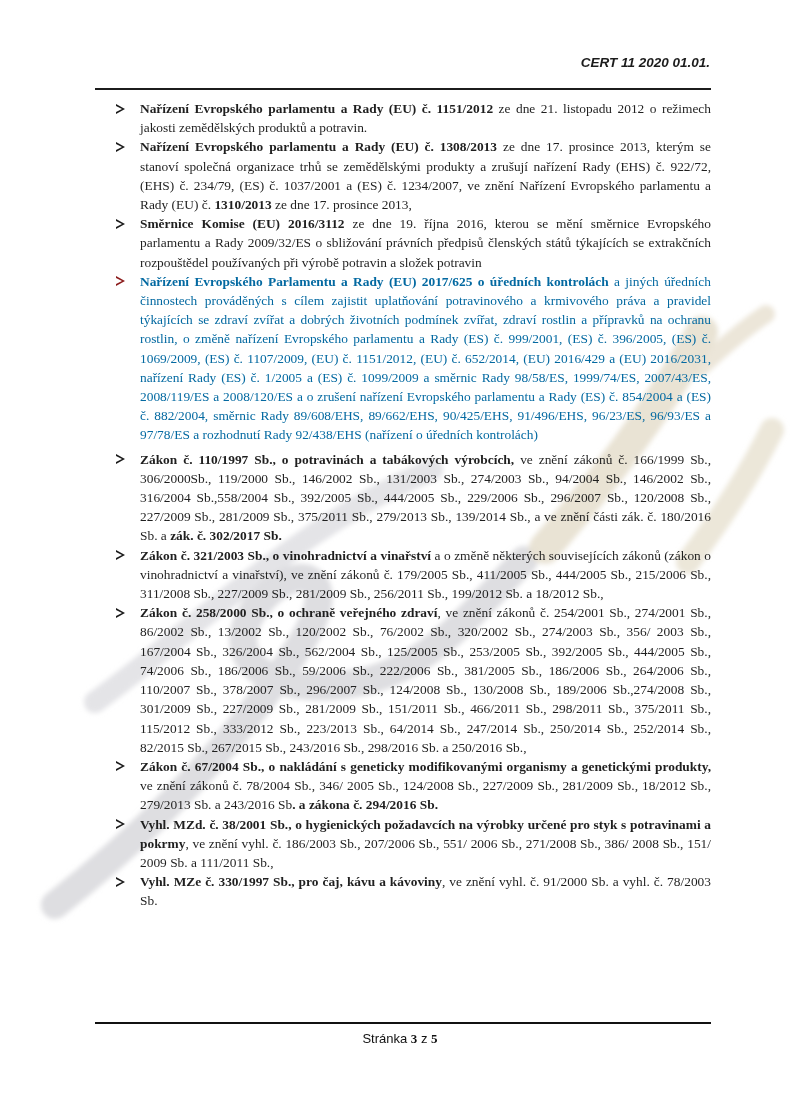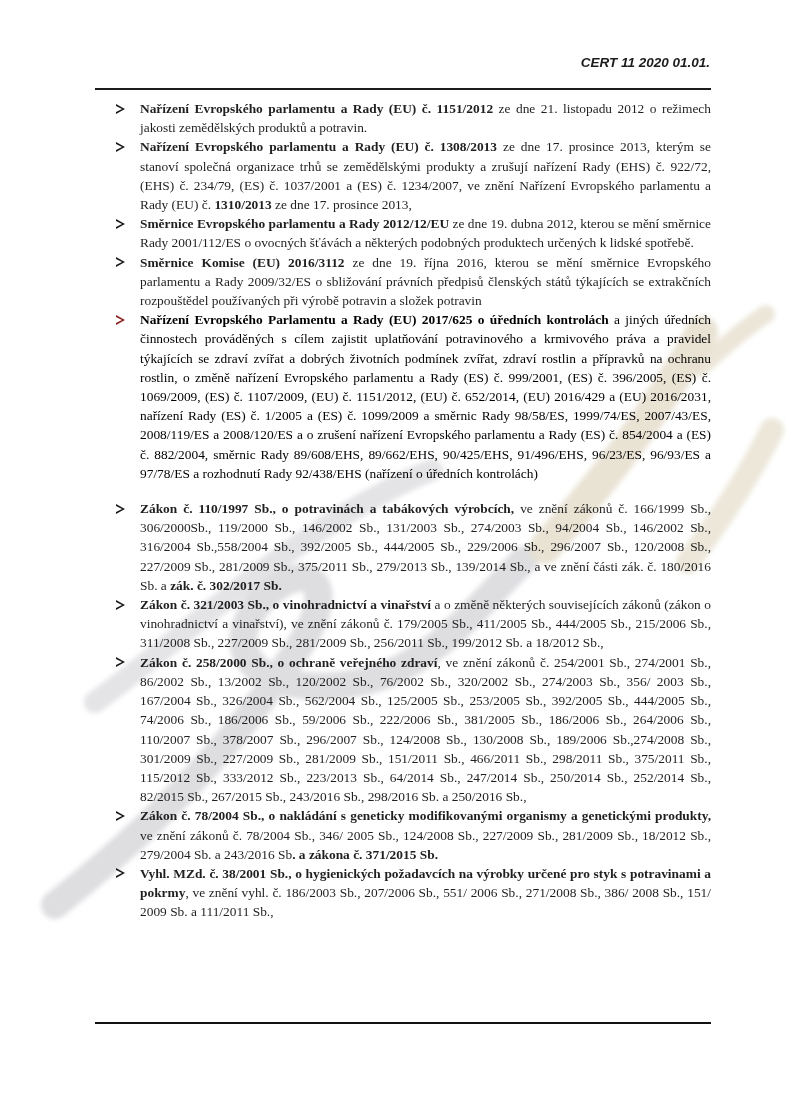--- a/index.html
+++ b/index.html
@@ -12,36 +12,36 @@
   .hdr{
     position:absolute;top:55px;right:90px;z-index:1;
     font-family:"Liberation Sans","DejaVu Sans",sans-serif;
     font-style:italic;font-weight:bold;font-size:13.5px;color:#1c1c1c;
   }
   .rule{position:absolute;left:95px;width:616px;background:#1c1c1c;z-index:1;}
   .rule.top{top:88px;height:1.8px;}
   .rule.bottom{top:1022px;height:2.4px;background:#111;}
   .content{position:absolute;left:95px;top:99px;width:616px;z-index:1;}
   .list{display:block;}
-  .list.laws{margin-top:16px;}
+  .list.laws{margin-top:5px;}
   .li{
     position:relative;padding-left:45px;text-align:justify;
     font-size:13.4px;line-height:19.2px;color:#1f1f1f;
   }
   .li .marker{position:absolute;left:21px;top:4.5px;width:11px;height:11px;}
   .li .marker::before{
     content:"";position:absolute;left:0;top:0;
     border-left:9px solid #1c1c1c;border-top:5.5px solid transparent;border-bottom:5.5px solid transparent;
   }
   .li .marker::after{
     content:"";position:absolute;left:0;top:2px;
     border-left:6px solid #ffffff;border-top:3.5px solid transparent;border-bottom:3.5px solid transparent;
   }
   .b{font-weight:bold;font-family:Liberation Serif, serif;}
-  .li.red, .li.red .b{color:#000000;}
+  .li.red, .li.red .b{color:#0369a1;}
   .li.red .marker::before{border-left-color:#8c1d1d;}
   .ftr{
     position:absolute;top:1031px;left:0;width:100%;text-align:center;z-index:1;
     font-family:"Liberation Sans","DejaVu Sans",sans-serif;font-size:13px;color:#111;
   }
   .ftr .b{font-weight:bold;}
 </style>
 </head>
 <body>
 
@@ -63,29 +63,30 @@
   </svg>
 
   <div class="hdr">CERT 11 2020 01.01.</div>
 
   <div class="rule top"></div>
 
   <div class="content">
     <div class="list">
         <div class="li"><span class="marker"></span><span><span class="b">Nařízení Evropského parlamentu a Rady (EU) č. 1151/2012</span><span> ze dne 21. listopadu 2012 o režimech jakosti zemědělských produktů a potravin.</span></span></div>
         <div class="li"><span class="marker"></span><span><span class="b">Nařízení Evropského parlamentu a Rady (EU) č. 1308/2013</span><span> ze dne 17. prosince 2013, kterým se stanoví společná organizace trhů se zemědělskými produkty a zrušují nařízení Rady (EHS) č. 922/72, (EHS) č. 234/79, (ES) č. 1037/2001 a (ES) č. 1234/2007, ve znění Nařízení Evropského parlamentu a Rady (EU) č. </span><span class="b">1310/2013</span><span> ze dne 17. prosince 2013,</span></span></div>
-        <div class="li"><span class="marker"></span><span><span class="b">Směrnice Evropského parlamentu a Rady 2012/12/EU</span><span> ze dne 19. dubna 2012, kterou se mění směrnice Rady 2001/112/ES o ovocných šťávách a některých podobných produktech určených k lidské spotřebě.</span></span></div>
         <div class="li"><span class="marker"></span><span><span class="b">Směrnice Komise (EU) 2016/3112</span><span> ze dne 19. října 2016, kterou se mění směrnice Evropského parlamentu a Rady 2009/32/ES o sbližování právních předpisů členských států týkajících se extrakčních rozpouštědel používaných při výrobě potravin a složek potravin</span></span></div>
         <div class="li red"><span class="marker"></span><span><span class="b">Nařízení Evropského Parlamentu a Rady (EU) 2017/625 o úředních kontrolách</span><span> a jiných úředních činnostech prováděných s cílem zajistit uplatňování potravinového a krmivového práva a pravidel týkajících se zdraví zvířat a dobrých životních podmínek zvířat, zdraví rostlin a přípravků na ochranu rostlin, o změně nařízení Evropského parlamentu a Rady (ES) č. 999/2001, (ES) č. 396/2005, (ES) č. 1069/2009, (ES) č. 1107/2009, (EU) č. 1151/2012, (EU) č. 652/2014, (EU) 2016/429 a (EU) 2016/2031, nařízení Rady (ES) č. 1/2005 a (ES) č. 1099/2009 a směrnic Rady 98/58/ES, 1999/74/ES, 2007/43/ES, 2008/119/ES a 2008/120/ES a o zrušení nařízení Evropského parlamentu a Rady (ES) č. 854/2004 a (ES) č. 882/2004, směrnic Rady 89/608/EHS, 89/662/EHS, 90/425/EHS, 91/496/EHS, 96/23/ES, 96/93/ES a 97/78/ES a rozhodnutí Rady 92/438/EHS (nařízení o úředních kontrolách)</span></span></div>
       </div>
     <div class="list laws">
         <div class="li"><span class="marker"></span><span><span class="b">Zákon č. 110/1997 Sb., o potravinách a tabákových výrobcích,</span><span> ve znění zákonů č. 166/1999 Sb., 306/2000Sb., 119/2000 Sb., 146/2002 Sb., 131/2003 Sb., 274/2003 Sb., 94/2004 Sb., 146/2002 Sb., 316/2004 Sb.,558/2004 Sb., 392/2005 Sb., 444/2005 Sb., 229/2006 Sb., 296/2007 Sb., 120/2008 Sb., 227/2009 Sb., 281/2009 Sb., 375/2011 Sb., 279/2013 Sb., 139/2014 Sb., a ve znění části zák. č. 180/2016 Sb. a </span><span class="b">zák. č. 302/2017 Sb.</span></span></div>
         <div class="li"><span class="marker"></span><span><span class="b">Zákon č. 321/2003 Sb., o vinohradnictví a vinařství</span><span> a o změně některých souvisejících zákonů (zákon o vinohradnictví a vinařství), ve znění zákonů č. 179/2005 Sb., 411/2005 Sb., 444/2005 Sb., 215/2006 Sb., 311/2008 Sb., 227/2009 Sb., 281/2009 Sb., 256/2011 Sb., 199/2012 Sb. a 18/2012 Sb.,</span></span></div>
         <div class="li"><span class="marker"></span><span><span class="b">Zákon č. 258/2000 Sb., o ochraně veřejného zdraví</span><span>, ve znění zákonů č. 254/2001 Sb., 274/2001 Sb., 86/2002 Sb., 13/2002 Sb., 120/2002 Sb., 76/2002 Sb., 320/2002 Sb., 274/2003 Sb.,  356/ 2003 Sb., 167/2004 Sb., 326/2004 Sb.,  562/2004 Sb., 125/2005 Sb., 253/2005 Sb., 392/2005 Sb.,  444/2005 Sb., 74/2006 Sb., 186/2006 Sb., 59/2006 Sb., 222/2006 Sb., 381/2005 Sb., 186/2006 Sb., 264/2006 Sb., 110/2007 Sb., 378/2007 Sb.,  296/2007 Sb., 124/2008 Sb., 130/2008 Sb., 189/2006 Sb.,274/2008 Sb., 301/2009 Sb., 227/2009 Sb., 281/2009 Sb., 151/2011 Sb., 466/2011 Sb., 298/2011 Sb., 375/2011 Sb., 115/2012 Sb., 333/2012 Sb., 223/2013 Sb., 64/2014 Sb., 247/2014 Sb., 250/2014 Sb., 252/2014 Sb., 82/2015 Sb., 267/2015 Sb., 243/2016 Sb., 298/2016 Sb. a 250/2016 Sb.,</span></span></div>
-        <div class="li"><span class="marker"></span><span><span class="b">Zákon č. 78/2004 Sb., o nakládání s geneticky modifikovanými organismy a genetickými produkty,</span><span> ve znění zákonů č. 78/2004 Sb., 346/ 2005 Sb., 124/2008 Sb., 227/2009 Sb., 281/2009 Sb., 18/2012 Sb., 279/2004 Sb. a 243/2016 Sb</span><span class="b">. a zákona č. 371/2015 Sb.</span></span></div>
+        <div class="li"><span class="marker"></span><span><span class="b">Zákon č. 67/2004 Sb., o nakládání s geneticky modifikovanými organismy a genetickými produkty,</span><span> ve znění zákonů č. 78/2004 Sb., 346/ 2005 Sb., 124/2008 Sb., 227/2009 Sb., 281/2009 Sb., 18/2012 Sb., 279/2013 Sb. a 243/2016 Sb</span><span class="b">. a zákona č. 294/2016 Sb.</span></span></div>
         <div class="li"><span class="marker"></span><span><span class="b">Vyhl. MZd. č. 38/2001 Sb., o hygienických požadavcích na výrobky určené pro styk s potravinami a pokrmy</span><span>, ve znění vyhl. č. 186/2003 Sb., 207/2006 Sb., 551/ 2006 Sb., 271/2008 Sb., 386/ 2008 Sb., 151/ 2009 Sb. a  111/2011 Sb.,</span></span></div>
+        <div class="li"><span class="marker"></span><span><span class="b">Vyhl. MZe č. 330/1997 Sb., pro čaj, kávu a kávoviny</span><span>, ve znění vyhl. č. 91/2000 Sb. a vyhl. č. 78/2003 Sb.</span></span></div>
       </div>
   </div>
 
   <div class="rule bottom"></div>
 
+  <div class="ftr"><span>Stránka</span>&nbsp;<span class="b">3</span>&nbsp;<span>z</span>&nbsp;<span class="b">5</span></div>
 
 </div>
 
 </body></html>

